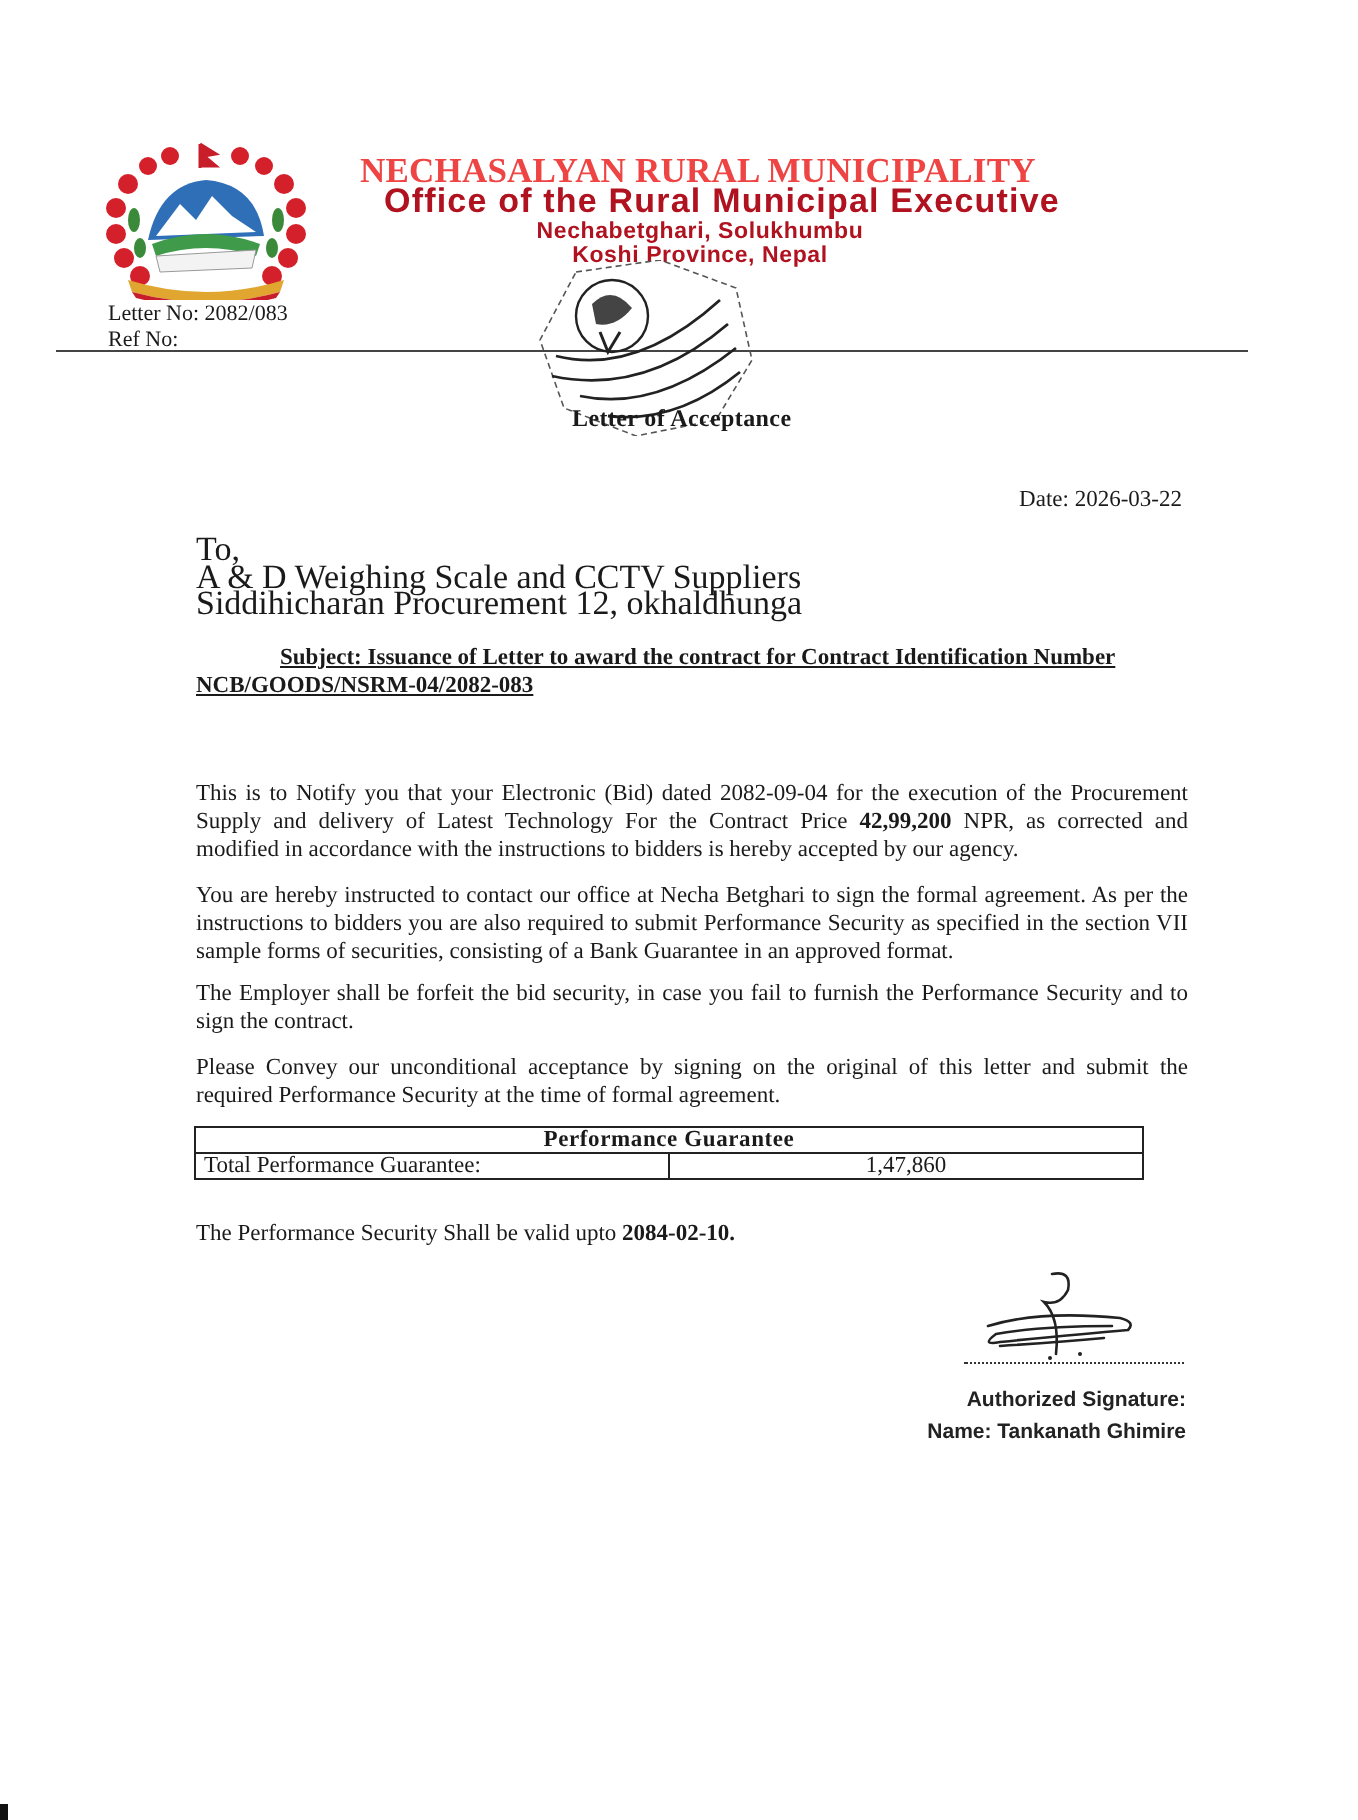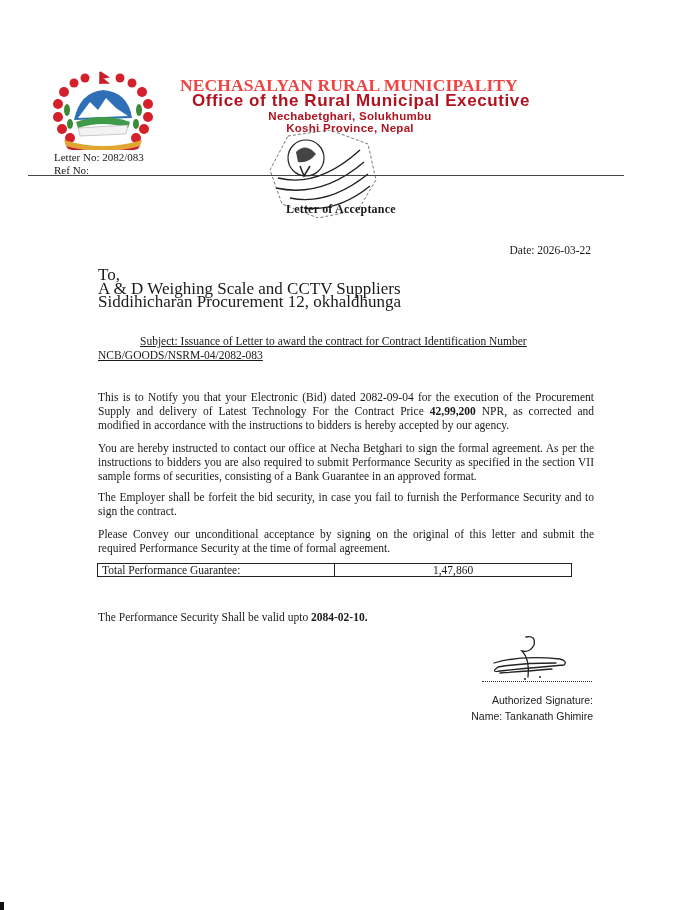--- a/index.html
+++ b/index.html
@@ -81,23 +81,23 @@
     .date {
       right: 88px; top: 244px;
       font-size: 11.5px;
     }
     .to-block {
       left: 98px; top: 268px;
       font-size: 17px;
       line-height: 13.5px;
     }
     .subject {
-      left: 98px; top: 334px; width: 500px;
-      font-size: 11.5px;
-      font-weight: normal;
+      left: 98px; top: 322px; width: 500px;
+      font-size: 11.5px;
+      font-weight: bold;
       line-height: 14px;
     }
     .subject .s1 {
       display: block;
       padding-left: 42px;
       text-decoration: underline;
     }
     .subject .s2 {
       display: block;
       text-decoration: underline;
@@ -147,20 +147,21 @@
       left: 482px; top: 681px; width: 110px;
       border-top: 1.5px dotted #333;
     }
     .sig-block {
       right: 86px; top: 693px;
       text-align: right;
       font-family: "Liberation Sans", sans-serif;
       font-size: 10.5px;
       line-height: 15.5px;
       color: #222;
+      font-weight: bold;
     }
 
     .corner-mark {
       left: 0; top: 902px; width: 4px; height: 8px;
       background: #111;
     }
   </style>
 </head>
 <body>
 
@@ -256,20 +257,23 @@
 
 <div class="abs body-para p1">
   <span>This is to Notify you that your Electronic (Bid) dated 2082-09-04 for the execution of the Procurement Supply and delivery of Latest Technology For the Contract Price </span><span class="b">42,99,200</span><span> NPR, as corrected and modified in accordance with the instructions to bidders is hereby accepted by our agency.</span>
 </div>
 <div class="abs body-para p2">You are hereby instructed to contact our office at Necha Betghari to sign the formal agreement. As per the instructions to bidders you are also required to submit Performance Security as specified in the section VII sample forms of securities, consisting of a Bank Guarantee in an approved format.</div>
 <div class="abs body-para p3">The Employer shall be forfeit the bid security, in case you fail to furnish the Performance Security and to sign the contract.</div>
 <div class="abs body-para p4">Please Convey our unconditional acceptance by signing on the original of this letter and submit the required Performance Security at the time of formal agreement.</div>
 
 <table class="abs pg-table">
   <tbody>
+      <tr>
+    <th colspan="2">Performance Guarantee</th>
+  </tr>
   <tr>
     <td style="width:228px">Total Performance Guarantee:</td>
     <td class="val">1,47,860</td>
   </tr>
 </tbody>
   </table>
 
 <div class="abs validity">
   <span>The Performance Security Shall be valid upto </span><span class="b">2084-02-10.</span>
 </div>

